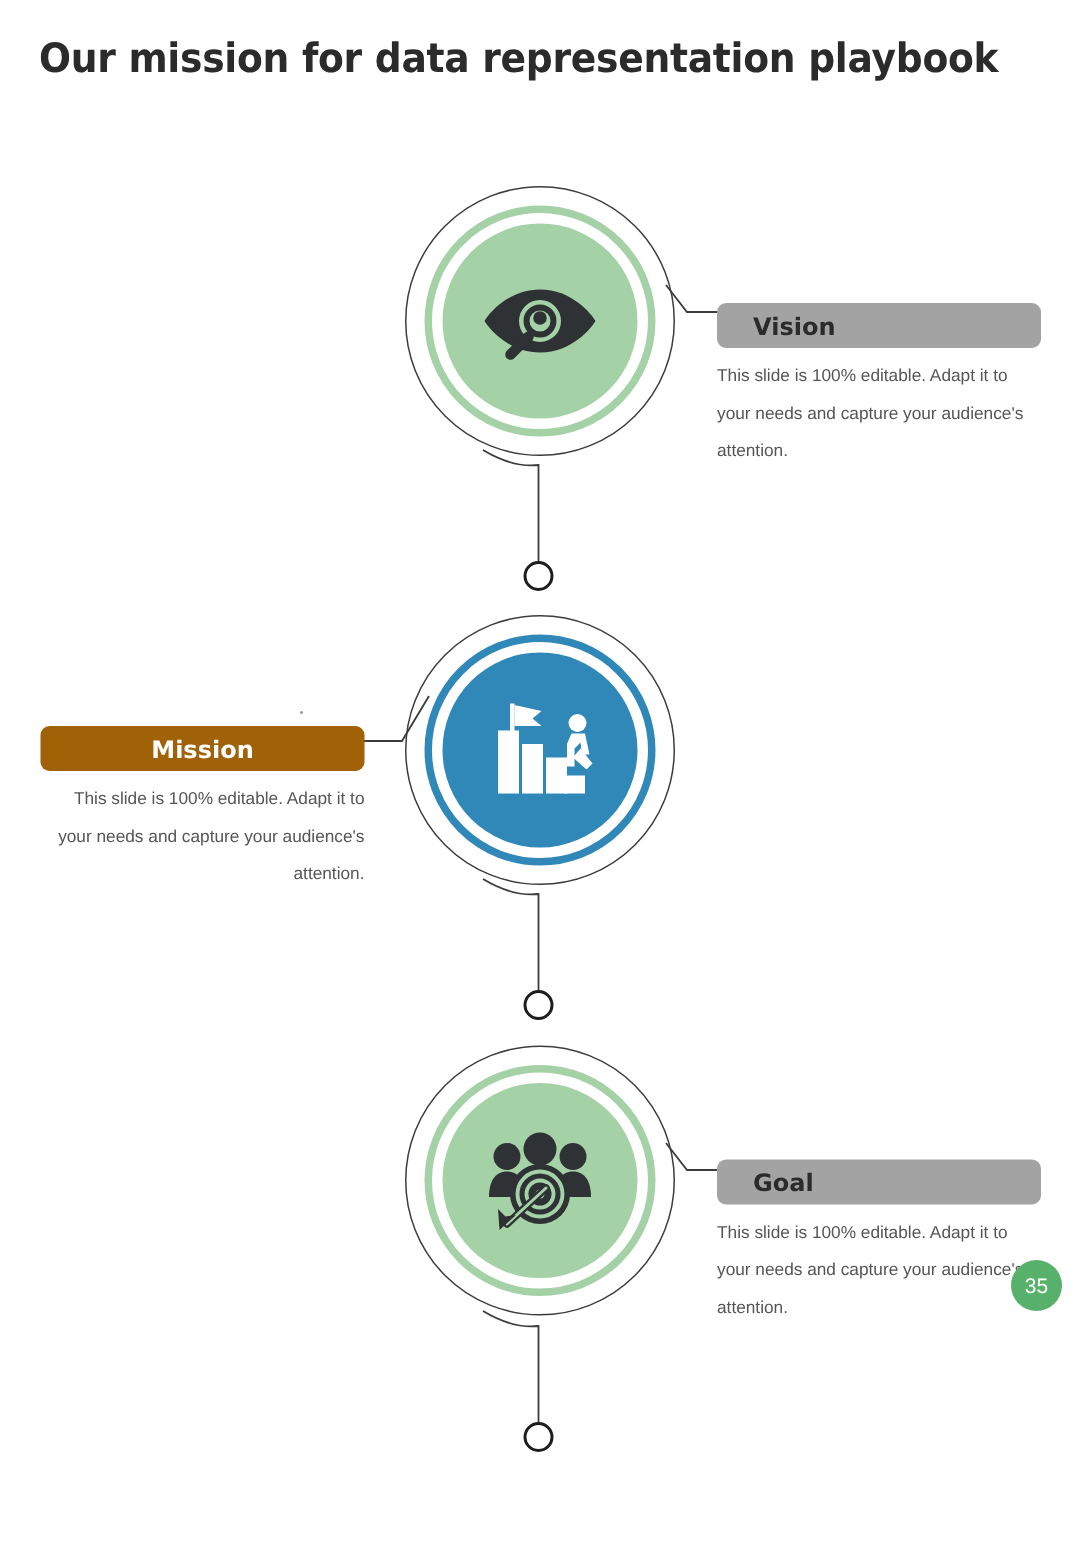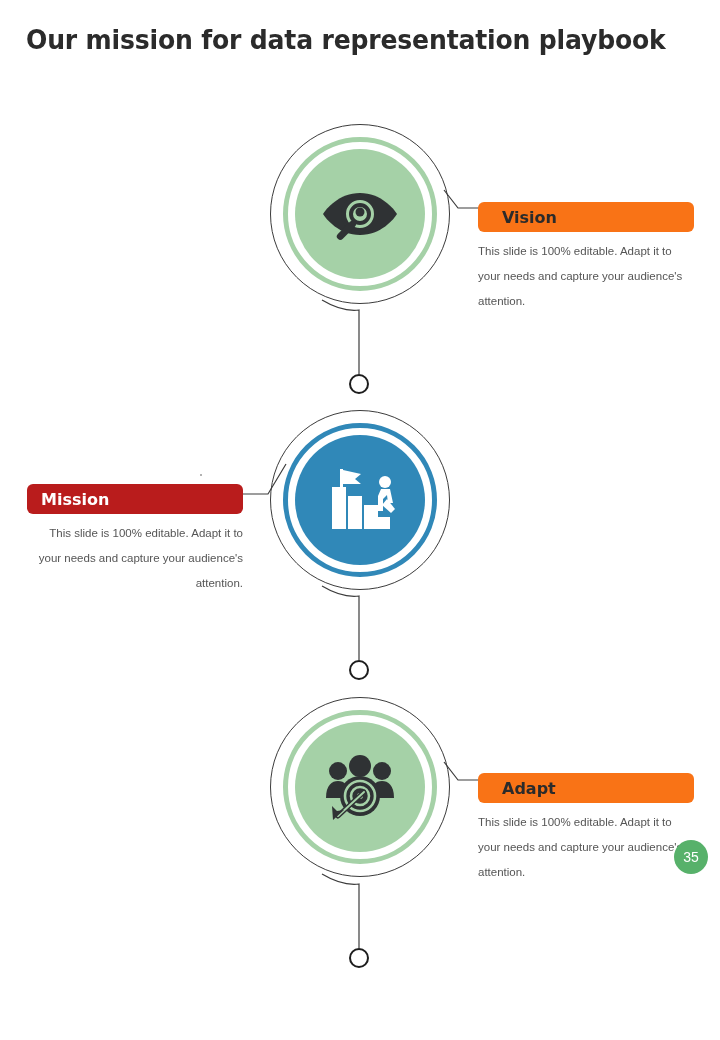--- a/index.html
+++ b/index.html
@@ -66,22 +66,22 @@
 
   
   .block { position:absolute; width:216px; }
   .bar {
     height:30px; border-radius:6px;
     display:flex; align-items:center;
     padding:0 14px;
     font-size:16px; font-weight:bold;
     font-family:"DejaVu Sans", sans-serif;
   }
-  .bar.green { background:#f97316; color:#2b2b2b;padding-left:24px; }
-  .bar.blue  { background:#b91c1c; color:#ffffff; justify-content:flex-start; }
+  .bar.green { background:#a3a3a3; color:#2b2b2b;padding-left:24px; }
+  .bar.blue  { background:#a16207; color:#ffffff; justify-content:center; }
   .desc {
     margin-top:7px;
     font-size:11.5px; line-height:25px;
     color:#555555;
   }
   .desc.right { text-align:right; }
 
   .block-vision  { left:478px; top:202px; }
   .block-mission { left:27px;  top:484px; }
   .block-goal    { left:478px; top:773px; }
@@ -220,21 +220,21 @@
   </div>
 
   <div class="leader">
     <svg width="60" height="44" style="position:absolute;left:440px;top:760px;">
       <path d="M4 2 L18 20 L58 20" fill="none" stroke="#3c3c3c" stroke-width="1.2"></path>
     </svg>
   </div>
 
   <div class="block block-goal">
     <div class="bar green">
-      <span>Adapt</span>
+      <span>Goal</span>
     </div>
     <div class="desc">This slide is 100% editable. Adapt it to your needs and capture your audience's attention.</div>
   </div>
 
   <div>
     <svg width="70" height="110" style="position:absolute;left:320px;top:870px;">
       <path d="M2 4 Q22 16 39 14 L39 78" fill="none" stroke="#3c3c3c" stroke-width="1.2"></path>
       <circle cx="39" cy="88" r="9" fill="#fff" stroke="#1d1d1d" stroke-width="2"></circle>
     </svg>
   </div>

